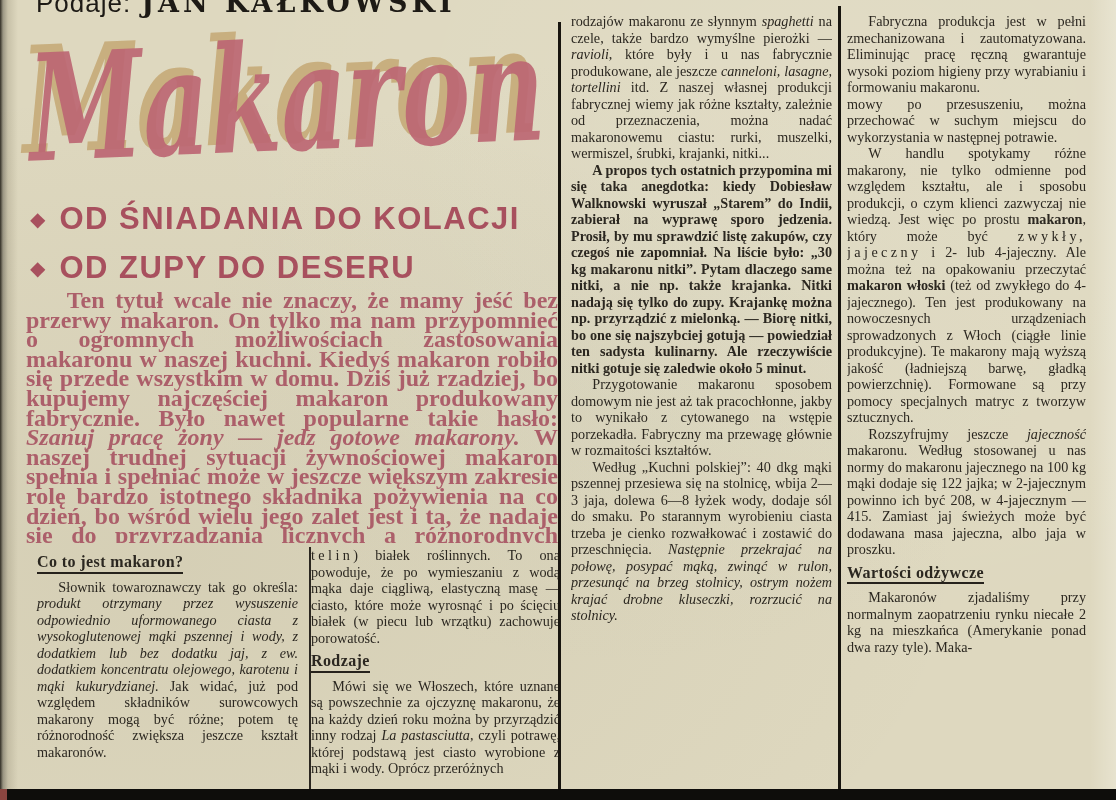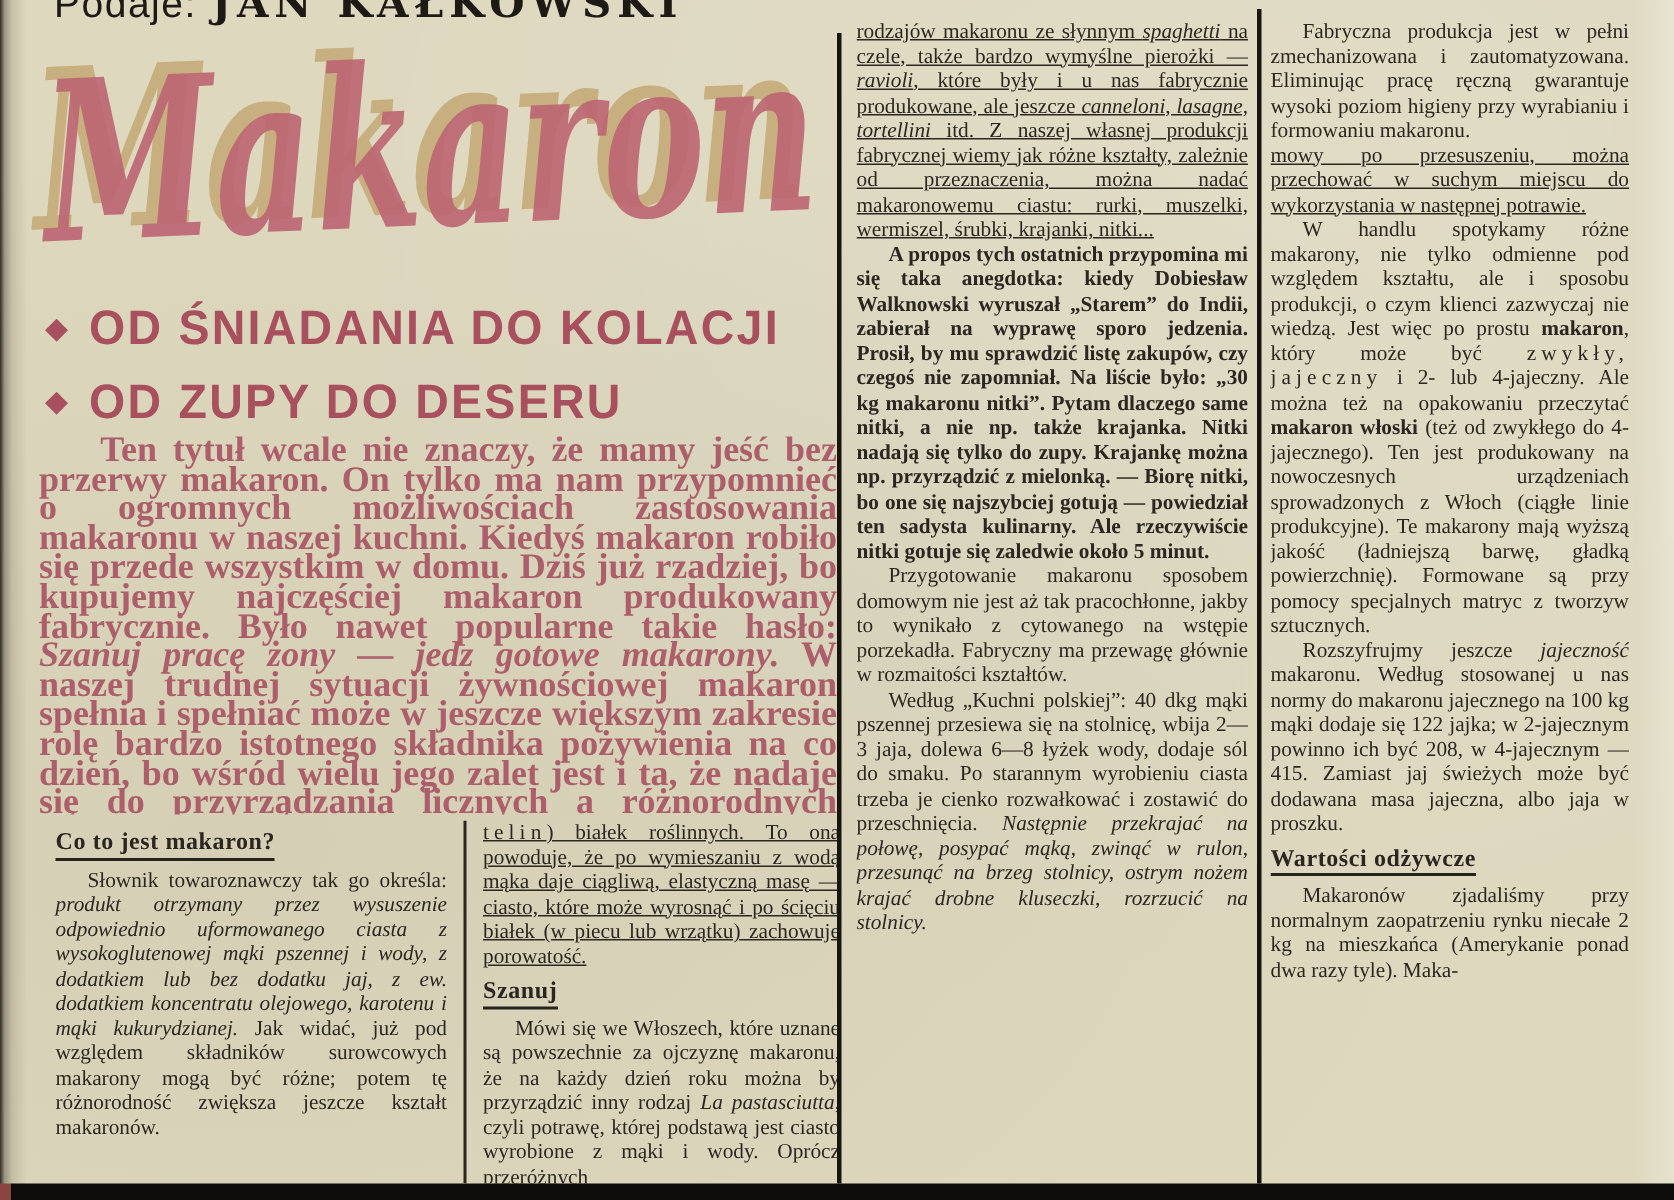--- a/index.html
+++ b/index.html
@@ -40,26 +40,26 @@
 
   
   .intro{position:absolute;left:26px;top:291px;width:532px;height:252px;overflow:hidden;
     font-size:24px;line-height:19.6px;font-weight:bold;color:#ac5f6a;text-align:justify;}
   .intro .p{text-indent:1.7em;}
 
   
   .subcols{position:absolute;left:26px;top:547px;width:534px;height:242px;display:flex;overflow:hidden;justify-content:flex-end;}
   .subcol-a{width:272px;padding-right:11px;box-sizing:border-box;}
   .subcol-rule{width:2px;background:#2b2720;}
-  .subcol-b{width:249px;padding-left:11px;box-sizing:border-box;}
+  .subcol-b{width:249px;box-sizing:border-box;}
 
   
   .bodytext{font-size:14.2px;line-height:16.5px;text-align:justify;color:#2b2720;}
   .bodytext .p{margin:0;text-indent:1.5em;}
-  .bodytext .p.cont{text-indent:0;text-decoration:underline;}
+  .bodytext .p.cont{text-indent:0;}
   .bodytext .p.boldpar{font-weight:bold;}
   .col3{position:absolute;left:571px;top:13px;width:261px;height:777px;overflow:hidden;}
   .col4{position:absolute;left:847px;top:13px;width:239px;height:777px;overflow:hidden;}
   .vrule-a{position:absolute;left:558px;top:22px;bottom:11px;width:3px;background:#18150f;}
   .vrule-b{position:absolute;left:838px;top:6px;bottom:11px;width:3px;background:#18150f;}
 
   .sec-heading{display:inline-block;font-weight:bold;font-size:16px;letter-spacing:.4px;
     border-bottom:2.5px solid #26221c;padding-bottom:1px;margin:7px 0 5px;}
   .heading-row{text-indent:0;}
 
@@ -105,21 +105,21 @@
     <div class="subcol-a">
       <div class="heading-row">
         <span class="sec-heading">Co to jest makaron?</span>
       </div>
       <p class="p"><span>Słownik towaroznawczy tak go określa: </span><span class="seg-i">produkt otrzymany przez wysuszenie odpowiednio uformowanego ciasta z wysokoglutenowej mąki pszennej i wody, z dodatkiem lub bez dodatku jaj, z ew. dodatkiem koncentratu olejowego, karotenu i mąki kukurydzianej.</span><span> Jak widać, już pod względem składników surowcowych makarony mogą być różne; potem tę różnorodność zwiększa jeszcze kształt makaronów.</span></p>
     </div>
     <div class="subcol-rule"></div>
     <div class="subcol-b">
       <p class="p cont"><span class="seg-sp">telin</span><span>) białek roślinnych. To ona powoduje, że po wymieszaniu z wodą mąka daje ciągliwą, elastyczną masę — ciasto, które może wyrosnąć i po ścięciu białek (w piecu lub wrzątku) zachowuje porowatość.</span></p>
       <div class="heading-row">
-        <span class="sec-heading">Szanuj</span>
+        <span class="sec-heading">Rodzaje</span>
       </div>
       <p class="p"><span>Mówi się we Włoszech, które uznane są powszechnie za ojczyznę makaronu, że na każdy dzień roku można by przyrządzić inny rodzaj </span><span class="seg-i">La pastasciutta</span><span>, czyli potrawę, której podstawą jest ciasto wyrobione z mąki i wody. Oprócz przeróżnych</span></p>
     </div>
   </div>
 
   <div class="vrule-a"></div>
 
   <div class="col3 bodytext">
     <p class="p cont"><span>rodzajów makaronu ze słynnym </span><span class="seg-i">spaghetti</span><span> na czele, także bardzo wymyślne pierożki — </span><span class="seg-i">ravioli</span><span>, które były i u nas fabrycznie produkowane, ale jeszcze </span><span class="seg-i">canneloni, lasagne, tortellini</span><span> itd. Z naszej własnej produkcji fabrycznej wiemy jak różne kształty, zależnie od przeznaczenia, można nadać makaronowemu ciastu: rurki, muszelki, wermiszel, śrubki, krajanki, nitki...</span></p>
     <p class="p boldpar"><span>A propos tych ostatnich przypomina mi się taka anegdotka: kiedy Dobiesław Walknowski wyruszał „Starem” do Indii, zabierał na wyprawę sporo jedzenia. Prosił, by mu sprawdzić listę zakupów, czy czegoś nie zapomniał. Na liście było: „30 kg makaronu nitki”. Pytam dlaczego same nitki, a nie np. także krajanka. Nitki nadają się tylko do zupy. Krajankę można np. przyrządzić z mielonką. — Biorę nitki, bo one się najszybciej gotują — powiedział ten sadysta kulinarny. Ale rzeczywiście nitki gotuje się zaledwie około 5 minut.</span></p>

